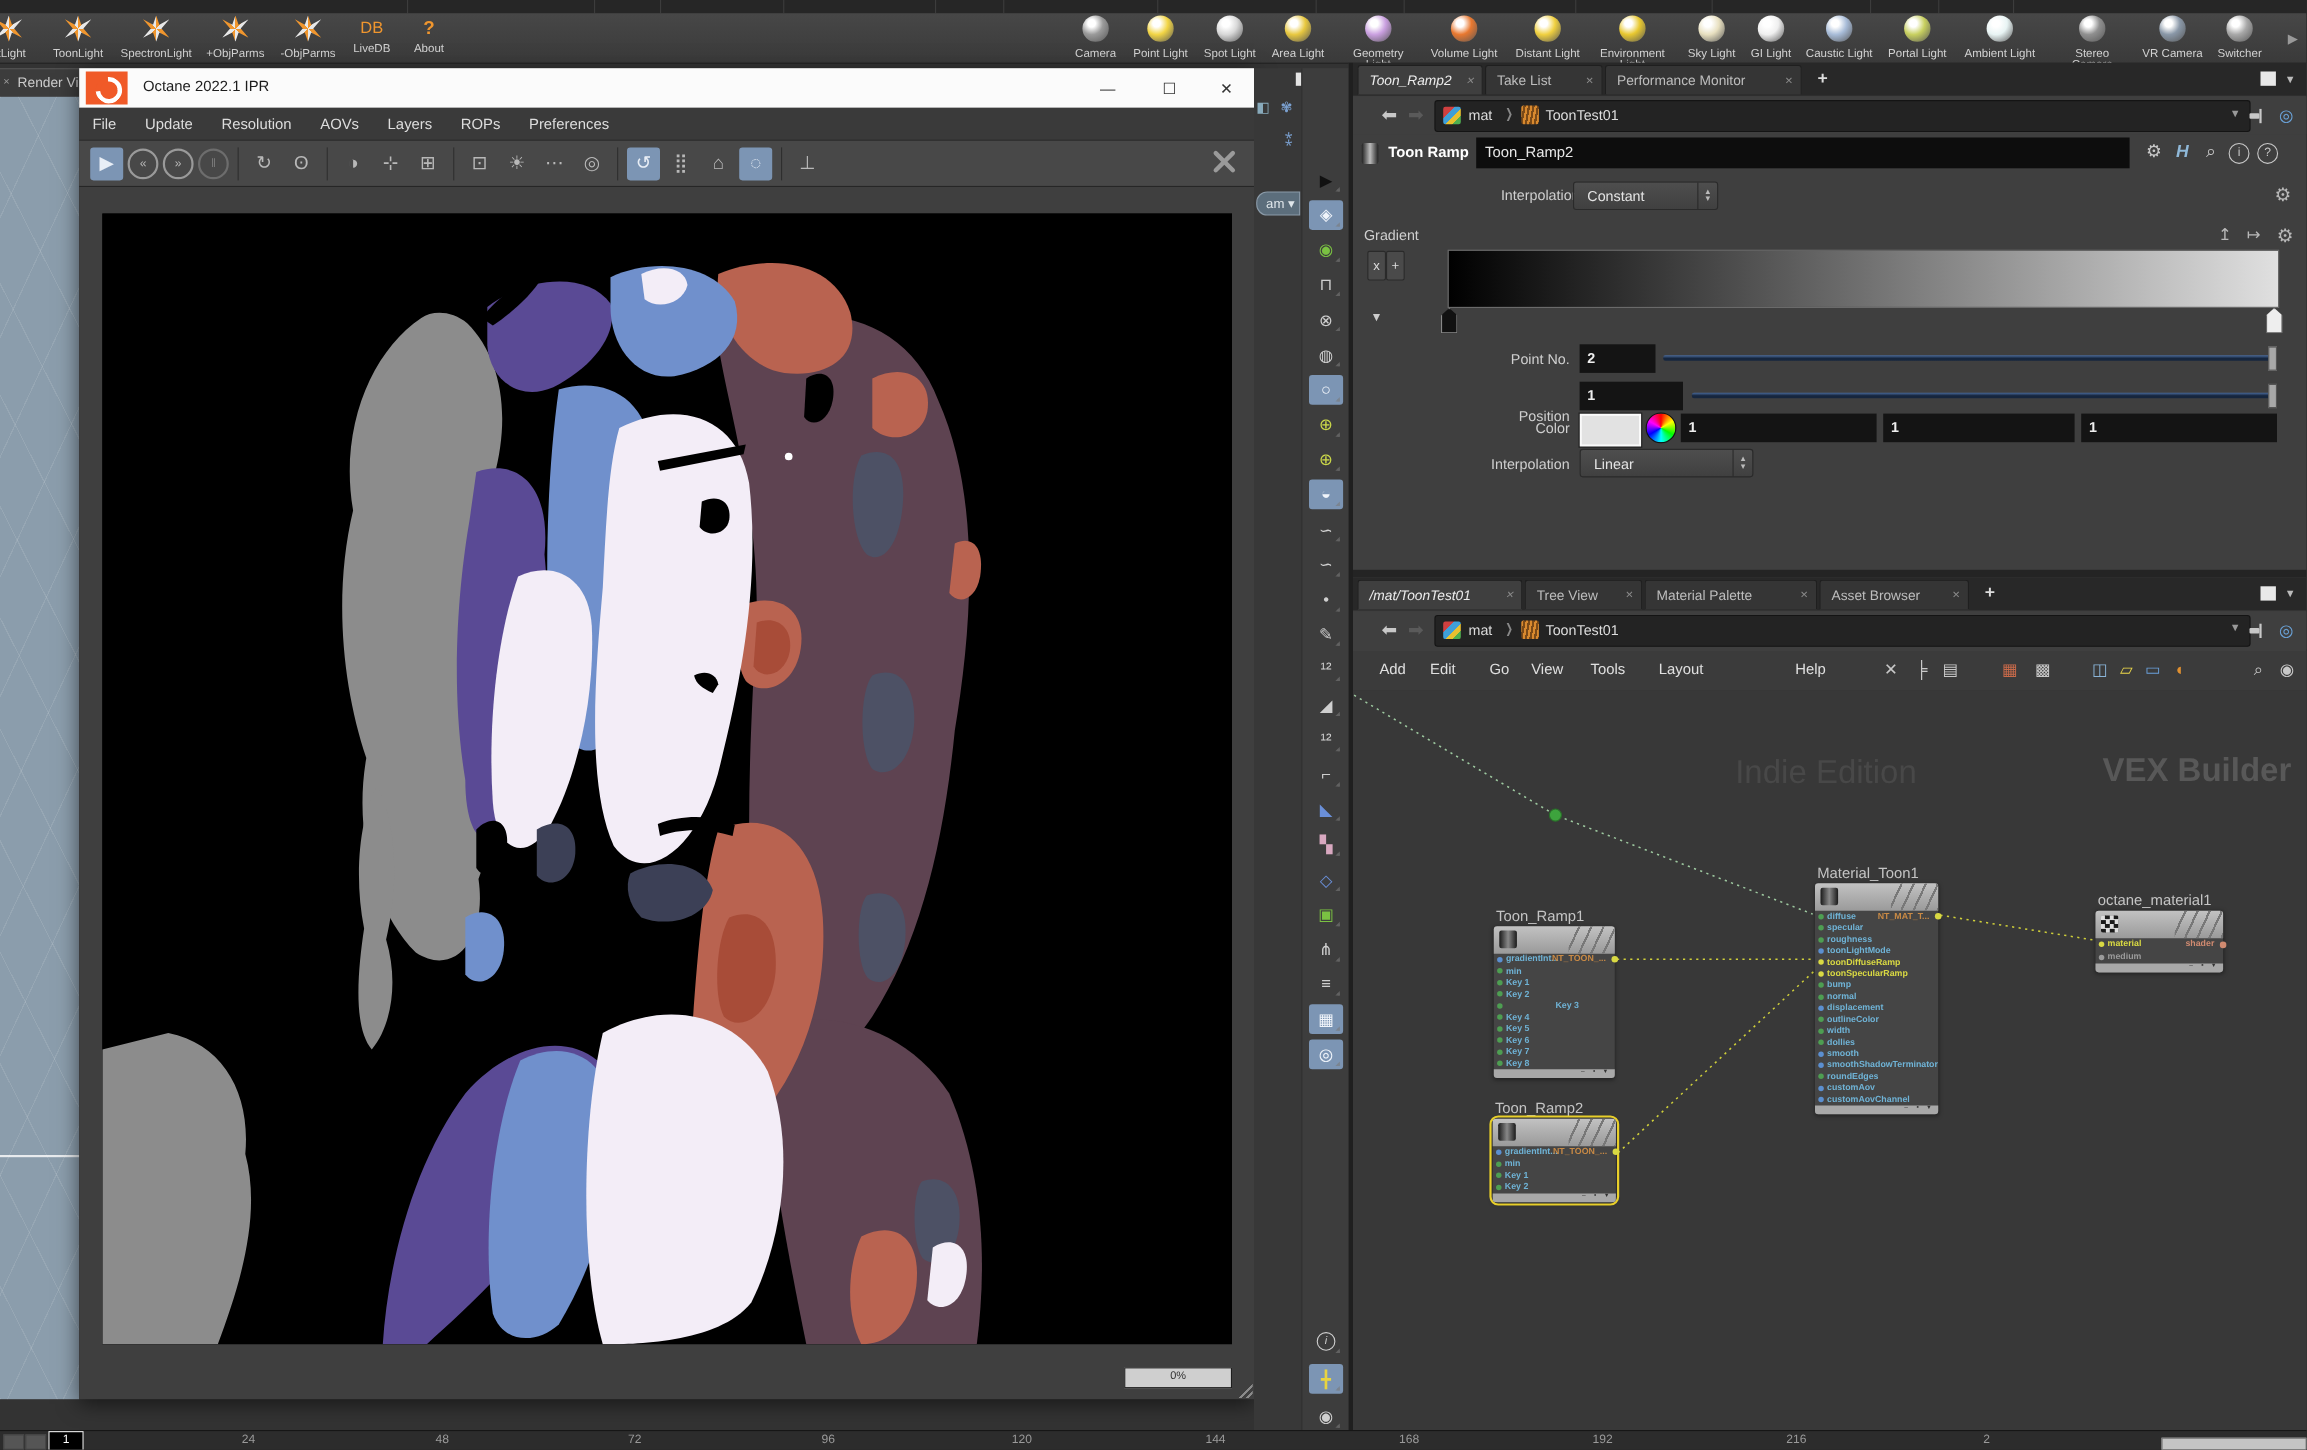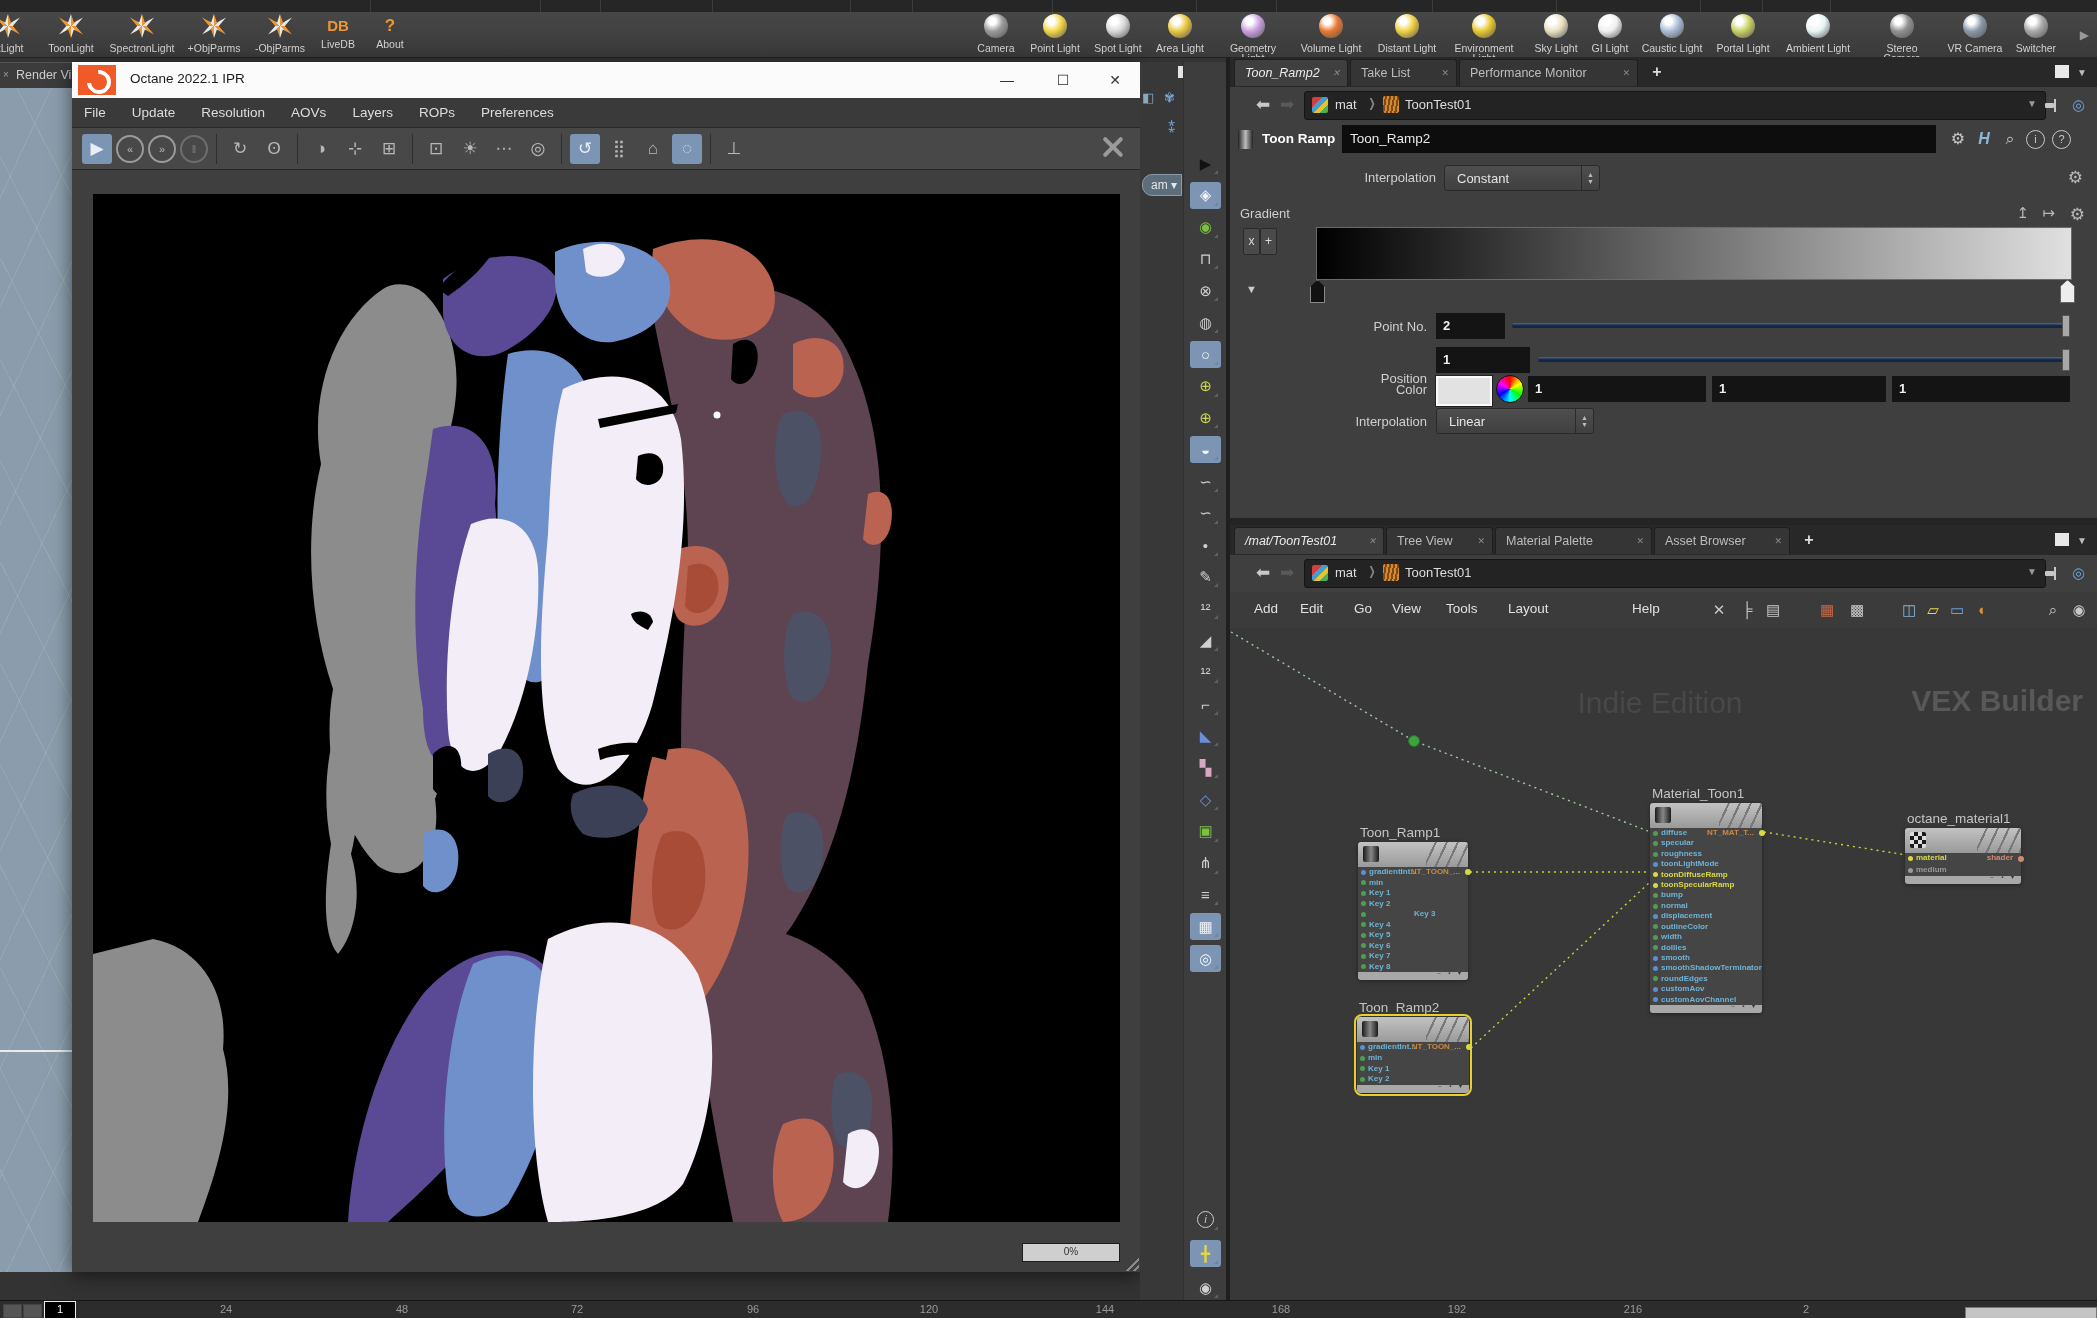--- a/index.html
+++ b/index.html
@@ -8,21 +8,21 @@
   .abs{position:absolute;}
   
   #shelf-tabs{left:0;top:0;width:2097px;height:12px;background:#262626;border-bottom:1px solid #1c1c1c;}
   #shelf-tabs .sep{position:absolute;top:0;width:1px;height:12px;background:#3c3c3c;}
   #shelf{left:0;top:12px;width:2097px;height:45px;background:linear-gradient(#474747,#3a3a3a);border-bottom:1px solid #222;}
   .tool{position:absolute;top:2px;width:76px;text-align:center;cursor:default;}
   .tool .tico{display:inline-block;width:24px;height:24px;}
   .tool .tlab{font-size:10.5px;color:#d2d2d2;line-height:10px;margin-top:1px;white-space:pre-line;}
   .pin-star{background:conic-gradient(#f0962e 0 45deg,#e8e8e8 45deg 90deg,#f0962e 90deg 135deg,#e8e8e8 135deg 180deg,#f0962e 180deg 225deg,#e8e8e8 225deg 270deg,#f0962e 270deg 315deg,#e8e8e8 315deg);
     clip-path:polygon(50% 0,62% 35%,100% 15%,70% 50%,100% 85%,62% 65%,50% 100%,38% 65%,0 85%,30% 50%,0 15%,38% 35%);}
-  .db-ic{color:#f0962e;font-weight:bold;font-size:15px;line-height:24px;}
+  .db-ic{color:#f0962e;font-weight:normal;font-size:15px;line-height:24px;}
   .q-ic{color:#f0962e;font-weight:bold;font-size:17px;line-height:24px;}
   .orb{border-radius:50%;}
   #shelf-more{right:8px;top:28px;color:#999;font-size:12px;}
   
   #vp-tab{left:0;top:62px;width:72px;height:26px;background:#3c3c3c;border-top:1px solid #555;overflow:hidden;}
   #vp-tab .x{position:absolute;left:3px;top:6px;color:#999;font-size:10px;}
   #vp-tab .t{position:absolute;left:16px;top:5px;color:#ccc;font-size:12.5px;white-space:nowrap;}
   #vp-body{left:0;top:88px;width:72px;height:1184px;background:#8b9dac;
     background-image:repeating-linear-gradient(115deg,rgba(255,255,255,.10) 0 1px,transparent 1px 46px),
                      repeating-linear-gradient(63deg,rgba(255,255,255,.10) 0 1px,transparent 1px 46px);}
@@ -373,21 +373,21 @@
       <span class="nodeic"></span>
       <span class="typ">Toon Ramp</span>
       <span class="namef">Toon_Ramp2</span>
       <span class="hic" style="left:712px;">⚙</span>
       <span class="hic hlogo" style="left:738px;">H</span>
       <span class="hic" style="left:764px;">⌕</span>
       <span class="hic circg" style="left:792px;top:6px;">i</span>
       <span class="hic circg" style="left:818px;top:6px;">?</span>
     </div>
     <span class="plabel" style="left:74px;top:113px;width:132px;">Interpolation</span>
-    <div class="dropdown" style="left:214px;top:108px;width:156px;">
+    <div class="dropdown" style="left:200px;top:108px;width:132px;">
       <span>Constant</span><span class="spin">▲<br>▼</span>
     </div>
     <span class="gearbtn" style="right:18px;top:110px;">⚙</span>
     <span class="plabel" style="left:10px;top:149px;text-align:left;">Gradient</span>
     <span class="gearbtn" style="right:72px;top:147px;font-size:15px;">↥</span>
     <span class="gearbtn" style="right:46px;top:147px;font-size:15px;">↦</span>
     <span class="gearbtn" style="right:16px;top:147px;">⚙</span>
     <span class="gxbtn" style="left:13px;">x</span>
     <span class="gxbtn" style="left:30px;">+</span>
     <div id="gradbar"></div>

